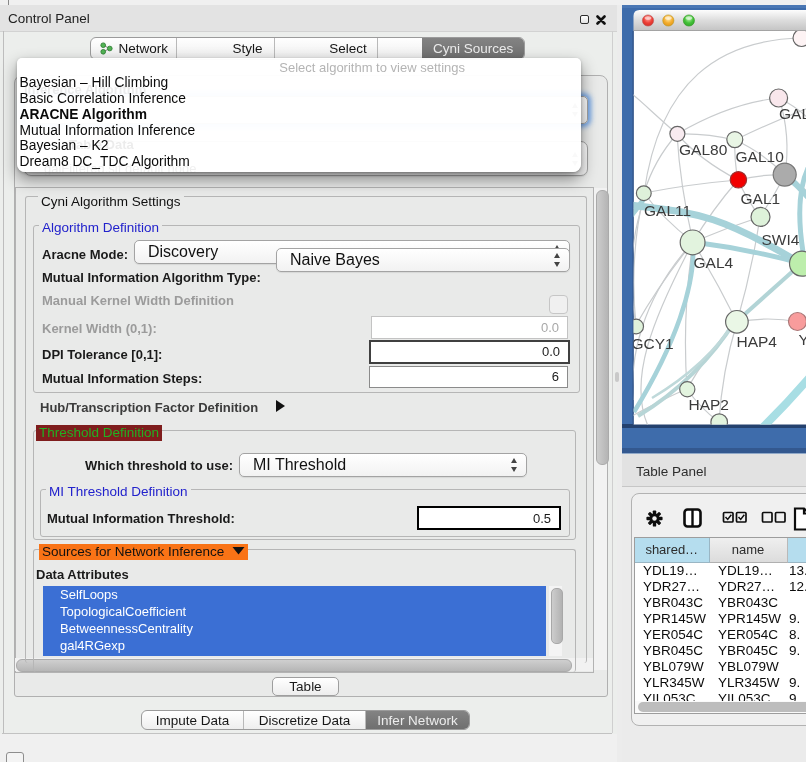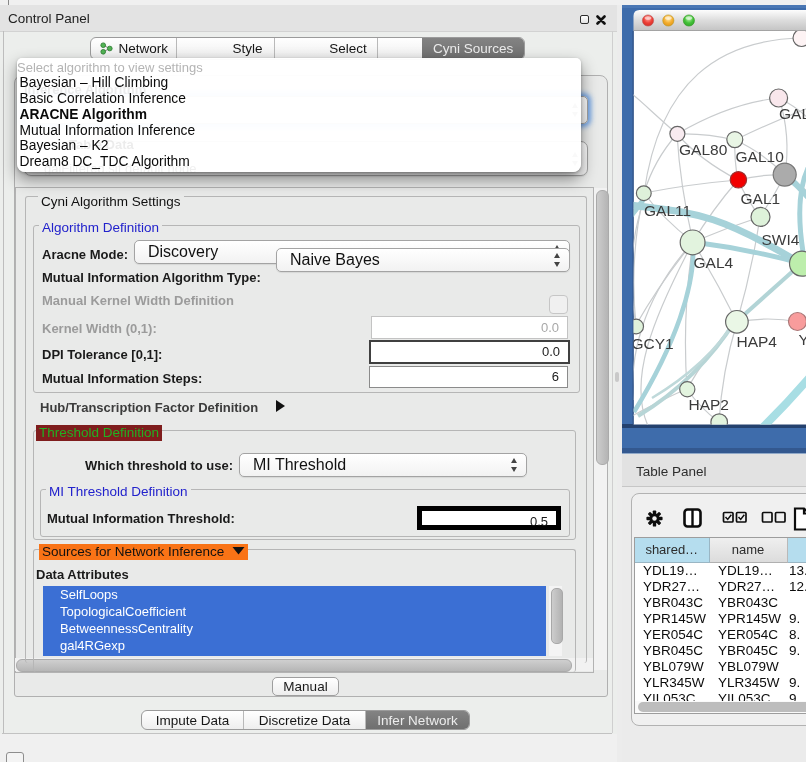--- a/index.html
+++ b/index.html
@@ -88,35 +88,35 @@
 <div class="a bold" style="left:85px;top:458px;">Which threshold to use:</div>
 <div class="combo" style="left:239px;top:453px;width:288px;height:24px;">
     <span class="ct">MI Threshold</span>
     <span class="spin"></span>
   </div>
 
 <div class="group" style="left:40px;top:489px;width:528px;height:46px;">
   <span class="gtitle" style="top:-6px;background:#e9eae9;color:#2222cc;">MI Threshold Definition</span>
 </div>
 <div class="a bold" style="left:47px;top:511px;">Mutual Information Threshold:</div>
-<div class="field" style="left:417px;top:506px;width:144px;height:24px;border:5px solid #000000;line-height:22px;padding-right:8px;">0.5</div>
+<div class="field" style="left:417px;top:506px;width:144px;height:24px;border:2px solid #000000;line-height:22px;padding-right:8px;">0.5</div>
 
 <div class="group" style="left:33px;top:549px;width:541px;height:122px;border-bottom:none;">
   <span class="gtitle" style="top:-6px;background:#f97316;color:#111;">Sources for Network Inference&nbsp; <svg width="13" height="9" viewBox="0 0 13 9" style="vertical-align:1px;">
         <path d="M0.5 1 L12.5 1 L6.5 8.5 Z" fill="#111"></path>
       </svg></span>
 </div>
 <div class="a bold" style="left:36px;top:567px;">Data Attributes</div>
 <div class="a" style="left:43px;top:586px;width:503px;height:70px;background:#3b6fd4;color:#fff;font-size:13px;">
   <div style="padding:1px 0 0 17px;line-height:16.9px;">SelfLoops<br>TopologicalCoefficient<br>BetweennessCentrality<br>gal4RGexp</div>
 </div>
 <div class="a" style="left:549px;top:586px;width:13px;height:70px;background:#f4f4f4;"></div>
 <div class="a" style="left:550.5px;top:588px;width:10px;height:54px;background:linear-gradient(90deg,#cdcdcd,#b2b2b2);border:1px solid #a8a8a8;border-radius:5px;"></div>
 
-<div class="a" style="left:272px;top:677px;width:65px;height:17px;background:linear-gradient(#ffffff,#ededed);border:1px solid #9e9e9e;border-radius:5px;text-align:center;line-height:17px;font-size:13.5px;">Manual</div>
+<div class="a" style="left:272px;top:677px;width:65px;height:17px;background:linear-gradient(#ffffff,#ededed);border:1px solid #9e9e9e;border-radius:5px;text-align:center;line-height:17px;font-size:13.5px;">Table</div>
 
 <div class="seg" style="left:141px;top:710px;width:327px;height:18px;">
   <div style="width:101px;">Impute Data</div>
   <div style="width:121px;">Discretize Data</div>
   <div class="dark" style="flex:1;">Infer Network</div>
 </div>
 
 <div class="a" style="left:2px;top:733px;width:610px;height:1px;background:#c2c2c2;"></div>
 <div class="a" style="left:0;top:734px;width:617px;height:28px;background:#f0f0f0;"></div>
 <div class="a" style="left:6px;top:752px;width:16px;height:14px;background:#f4f4f4;border:1px solid #8e8e8e;border-radius:3px;"></div>
@@ -127,21 +127,21 @@
         <circle cx="4.5" cy="4.5" r="2.5" fill="#52b455" stroke="#2c7d31" stroke-width="0.9"></circle>
         <circle cx="4.5" cy="11.5" r="2.5" fill="#52b455" stroke="#2c7d31" stroke-width="0.9"></circle>
         <circle cx="11.5" cy="8" r="2.5" fill="#52b455" stroke="#2c7d31" stroke-width="0.9"></circle>
       </svg>Network</div>
   <div style="width:53.5px;">Style</div>
   <div style="width:60px;">Select</div>
   <div class="dark" style="width:104px;">Cyni Sources</div>
 </div>
 
 <div class="a" style="left:17px;top:58px;width:564px;height:114px;background:rgba(255,255,255,0.97);border-radius:5px 5px 8px 8px;box-shadow:0 7px 16px rgba(0,0,0,0.45),0 1px 3px rgba(0,0,0,0.25);"></div>
-<div class="a" style="left:17px;top:60px;width:448px;height:13px;color:#b4b4b4;text-align:left;font-size:13px;">Select algorithm to view settings</div>
+<div class="a" style="left:17px;top:60px;width:448px;height:13px;color:#b4b4b4;text-align:right;font-size:13px;">Select algorithm to view settings</div>
 <div class="a" style="left:24px;top:82px;color:rgba(100,100,100,0.12);font-size:13px;font-weight:bold;">Inference Algorithm</div>
 <div class="a" style="left:21px;top:137px;color:rgba(100,100,100,0.12);font-size:13px;font-weight:bold;padding-left:48px;">Table Data</div>
 <div class="a" style="left:44px;top:161px;color:rgba(100,100,100,0.10);font-size:13px;">galFiltered.sif default node</div>
 <div class="a" style="left:19.5px;top:75px;font-size:13.8px;line-height:15.85px;color:#0a0a0a;">Bayesian – Hill Climbing<br>Basic Correlation Inference<br><span class="bold">ARACNE Algorithm</span><br>Mutual Information Inference<br>Bayesian – K2<br>Dream8 DC_TDC Algorithm</div>
 
 <div class="a" style="left:615px;top:372px;width:4px;height:10px;background:#c9c9c9;border-radius:2px;"></div>
 
 <svg class="a" style="left:622px;top:5px;" width="184" height="448" viewBox="622 5 184 448">
   <defs>
     <linearGradient id="tbar" x1="0" y1="0" x2="0" y2="1">

